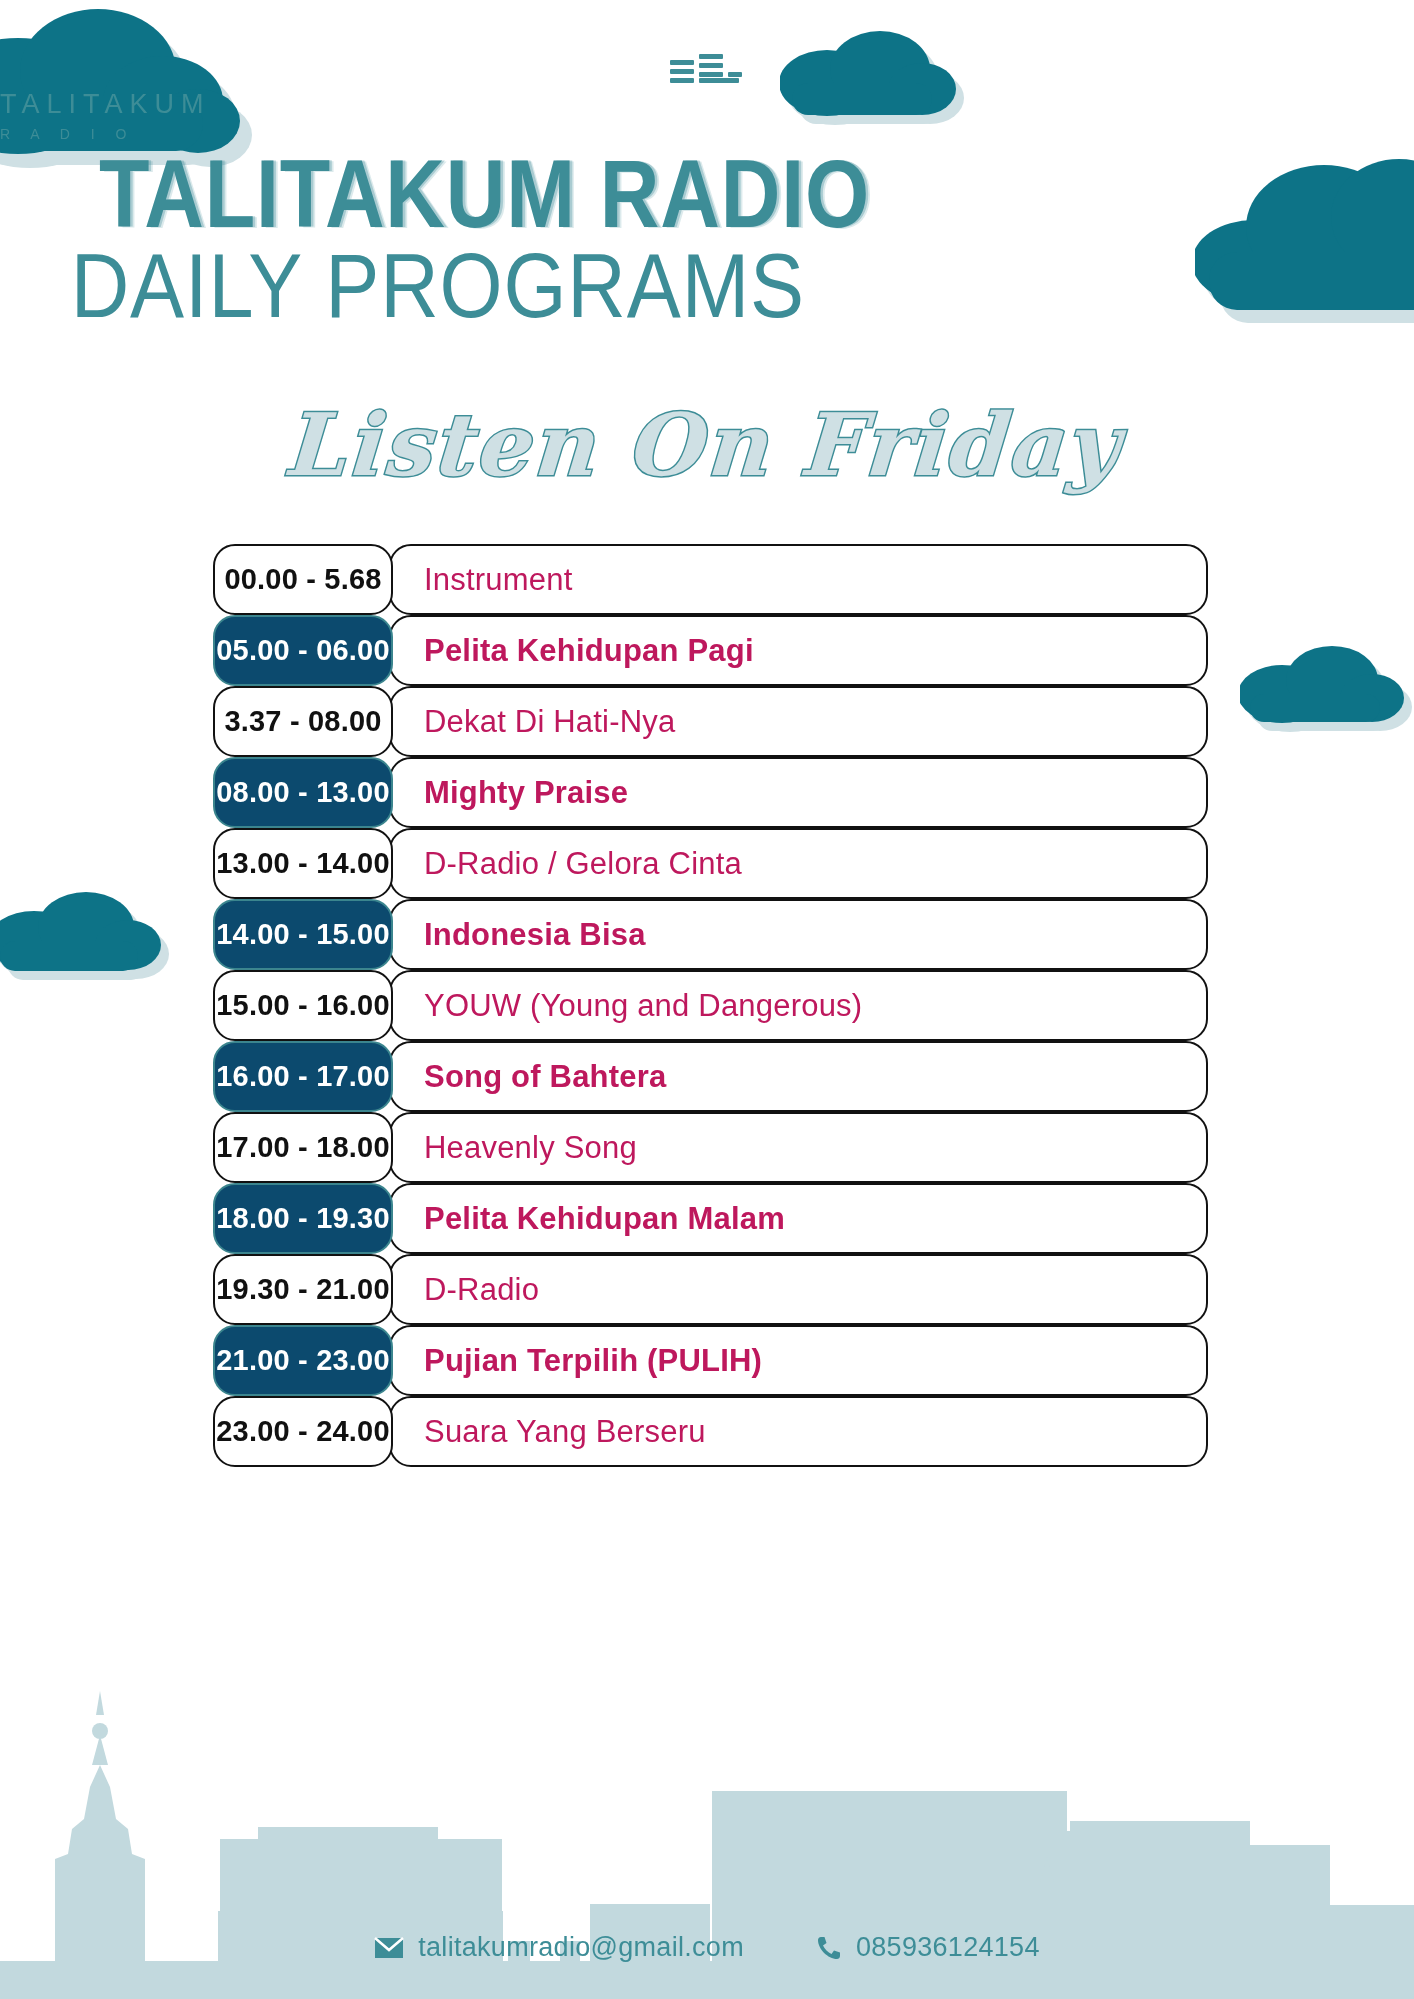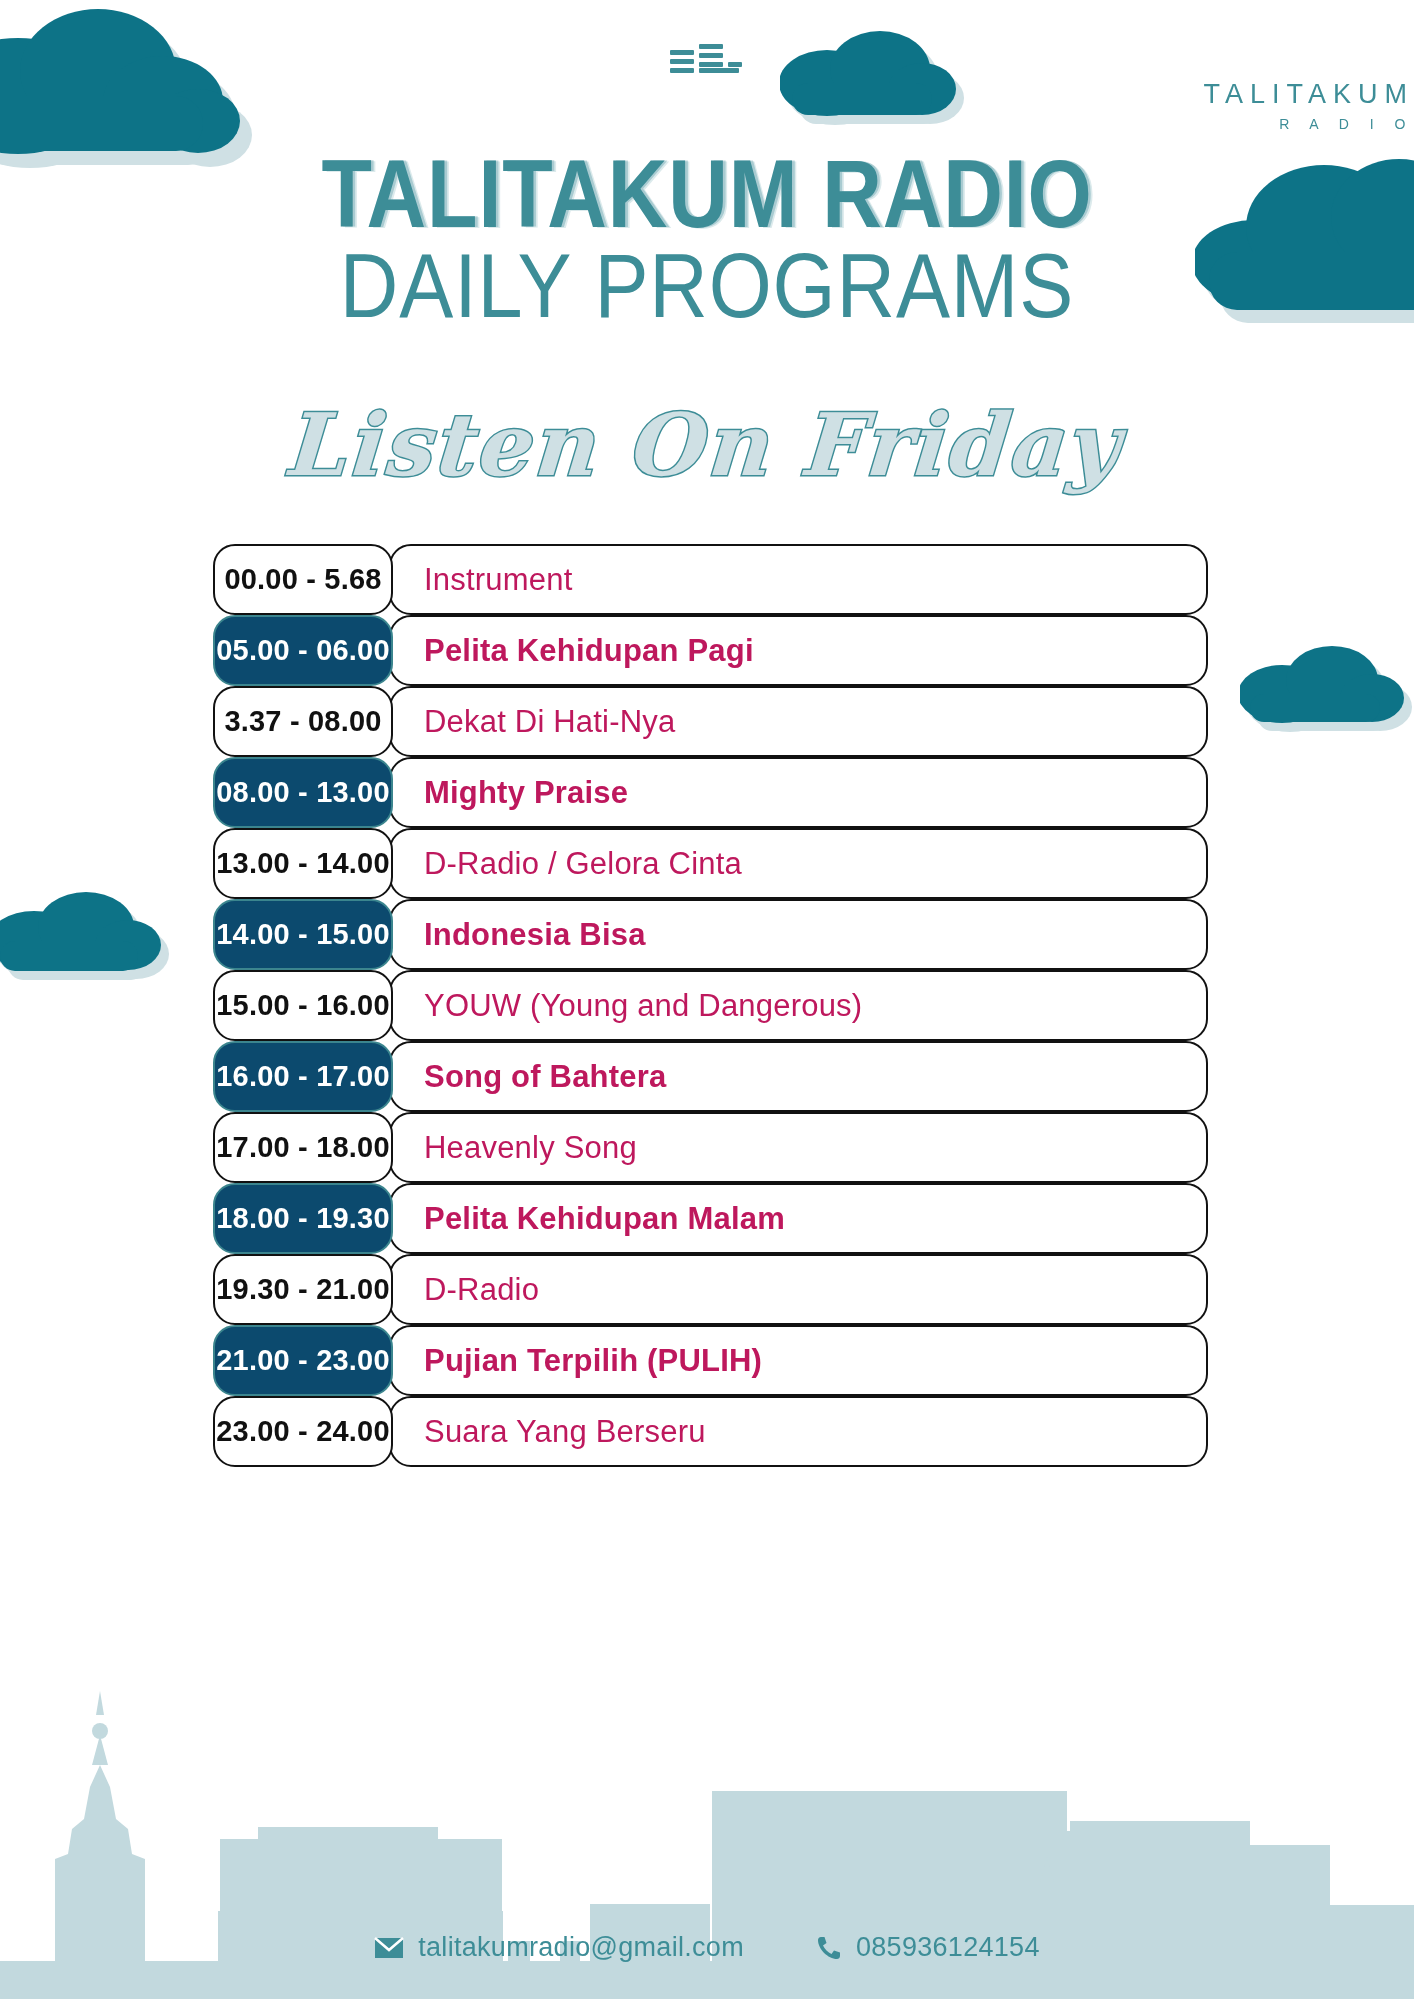--- a/index.html
+++ b/index.html
@@ -31,24 +31,24 @@
     position: absolute;
     left: 0;
     bottom: 0;
     width: 1414px;
     height: 330px;
   }
 
   
   .logo-block {
     position: absolute;
-    top: 42px;
+    top: 52px;
     left: 0;
     width: 1414px;
-    text-align: right;
+    text-align: left;
   }
   .logo-eq {
     display: block;
     margin: 0 auto 4px auto;
   }
   .logo-name {
     font-family: "Liberation Sans", sans-serif;
     font-size: 27px;
     letter-spacing: 7px;
     color: #3d8d97;
@@ -62,21 +62,20 @@
     color: #3d8d97;
     font-weight: 400;
     margin-top: 8px;
   }
 
   .title-block {
     position: absolute;
     top: 150px;
     left: 0;
     width: 1414px;
-    text-align: center;
   }
   .title-main {
     font-family: "Liberation Sans Narrow", "Liberation Sans", sans-serif;
     font-size: 96px;
     font-weight: 700;
     color: #3d8d97;
     letter-spacing: 1px;
     line-height: 0.92;
     transform: scaleX(0.86);
     transform-origin: center;

